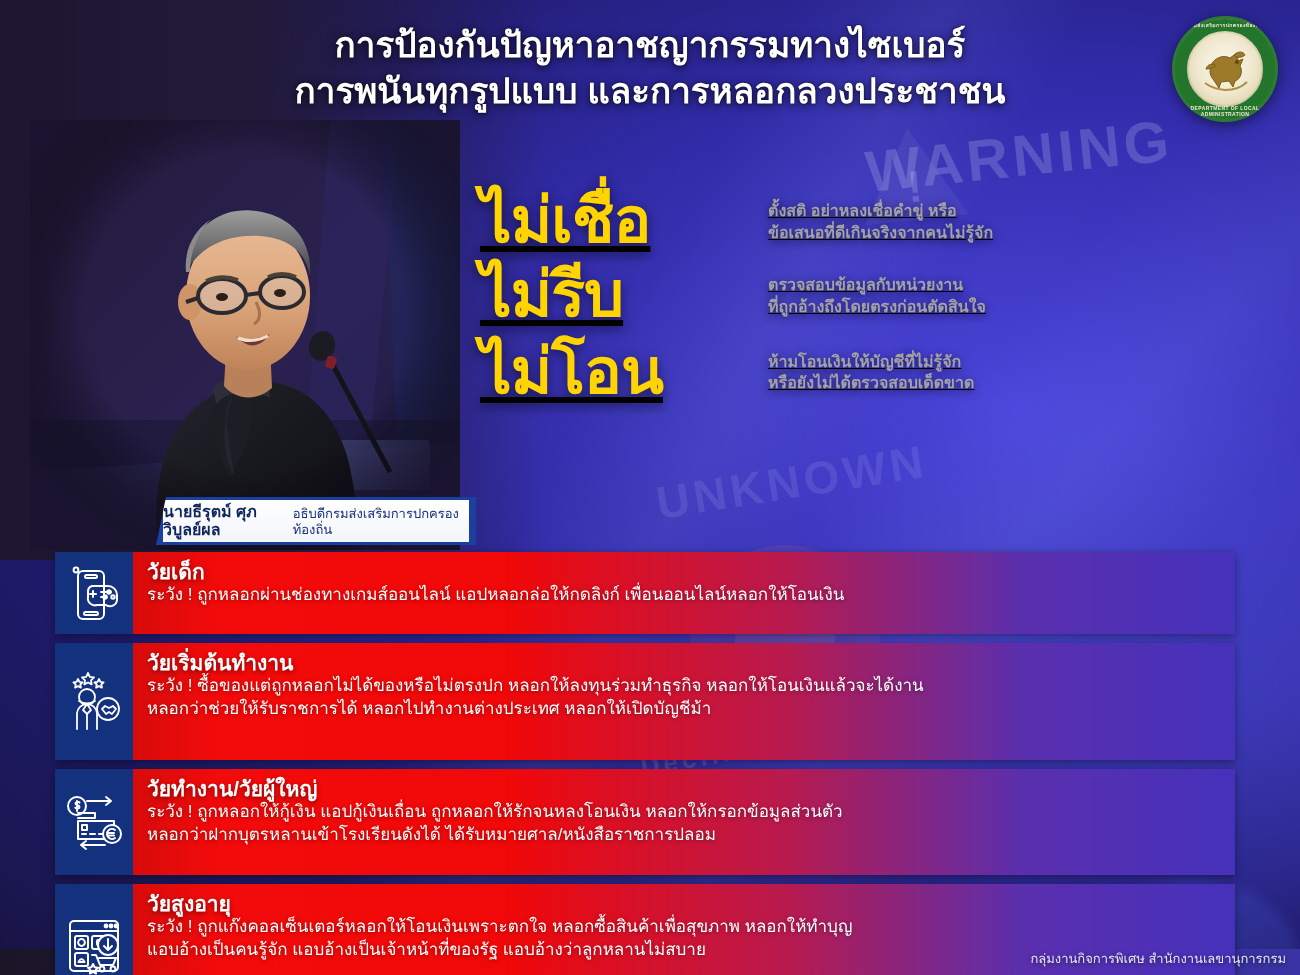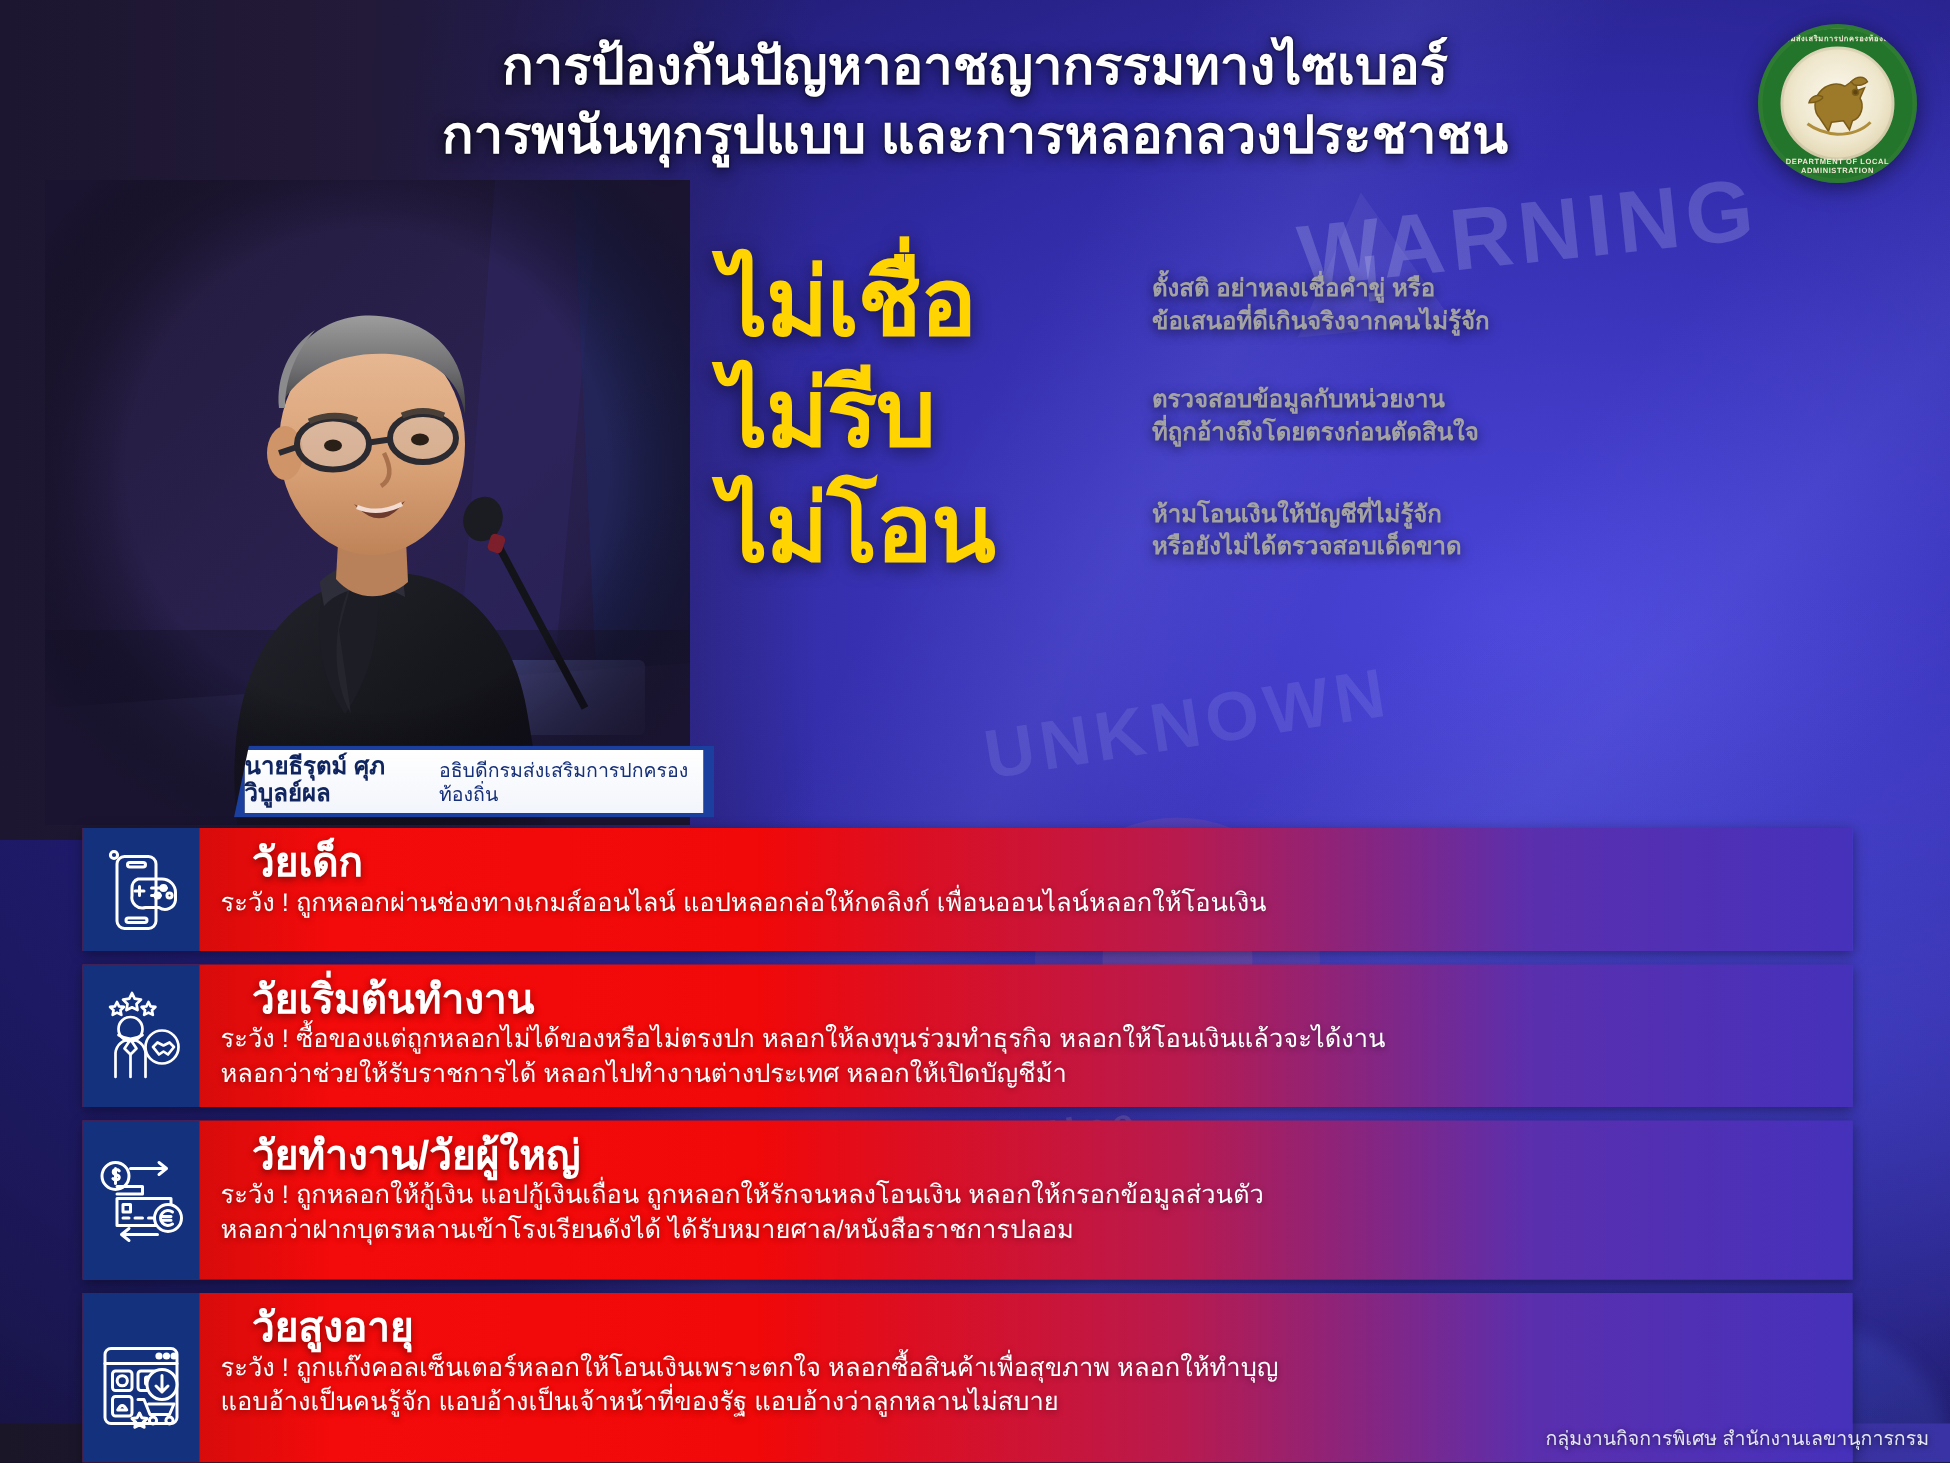--- a/index.html
+++ b/index.html
@@ -72,39 +72,39 @@
     background:linear-gradient(180deg,#ffffff 0%,#f2f5fb 100%);
     border-left:7px solid #1b3f9e;border-right:7px solid #1b3f9e;
     border-top:3px solid #1b3f9e;border-bottom:3px solid #1b3f9e;
     display:flex;flex-direction:row;align-items:center;justify-content:center;
     box-shadow:0 3px 10px rgba(0,0,0,.45);
     clip-path:polygon(10px 0,100% 0,100% 100%,0 100%);}
   .np-name{color:#10255f;font-weight:700;font-size:16px;line-height:1.1;}
   .np-role{color:#16307a;font-weight:400;font-size:13px;line-height:1.2;margin-top:1px;}
 
   
-  .slogans{position:absolute;left:480px;top:170px;width:790px;z-index:6;}
+  .slogans{position:absolute;left:480px;top:188px;width:790px;z-index:6;text-decoration:underline;}
   .slogan-row{display:flex;align-items:flex-start;margin-bottom:10px;}
   .slogan-row:nth-child(2){margin-bottom:12px;}
   .slogan-big{flex:0 0 288px;color:#ffd400;font-weight:700;font-size:63px;line-height:1.02;
     letter-spacing:-1px;text-shadow:0 3px 12px rgba(0,0,0,.55);}
   .slogan-desc{flex:1;color:#a3a3a3;font-weight:700;font-size:16px;line-height:1.36;
     padding-top:12px;text-shadow:0 2px 8px rgba(0,0,0,.6);}
   .slogan-desc span{display:block;white-space:nowrap;}
 
   
   .rows{position:absolute;left:55px;top:552px;width:1180px;z-index:6;}
   .row{position:relative;display:flex;margin-bottom:9px;
     background:linear-gradient(90deg,#c00d0d 0%,#f30a0a 14%,#f10808 38%,#b81a4e 62%,#5a2fae 82%,#4631bb 100%);
     box-shadow:0 2px 8px rgba(0,0,0,.4);}
   .row-icon{flex:0 0 78px;background:#14317e;display:flex;align-items:center;justify-content:center;}
   .row-icon svg{display:block;}
   .row-body{flex:1;padding:7px 12px 8px 14px;}
-  .row-title{color:#ffffff;font-weight:700;font-size:27px;line-height:1.2;
-    text-shadow:0 2px 5px rgba(0,0,0,.45);margin-left:21px;}
+  .row-title{color:#ffffff;font-weight:700;font-size:21px;line-height:1.2;
+    text-shadow:0 2px 5px rgba(0,0,0,.45);}
   .row-line{color:#ffffff;font-weight:400;font-size:17px;line-height:1.34;
     text-shadow:0 1px 4px rgba(0,0,0,.4);white-space:nowrap;}
 
   .footer{position:absolute;right:14px;bottom:6px;z-index:8;color:#e4e6f5;
     font-size:13px;font-weight:400;text-shadow:0 1px 4px rgba(0,0,0,.6);}
   .bottom-strip{position:absolute;left:0;right:0;bottom:0;height:26px;z-index:5;
     background:linear-gradient(90deg,#1b1528 0%,#241d3f 30%,#2f2770 65%,#3a33a5 100%);}
 </style>
 </head>
 <body>
@@ -277,21 +277,21 @@
             <circle cx="37" cy="33" r="1.7"></circle>
           <path d="M33 28 h10 M33 33 h6"></path>
         </svg>
       </div>
       <div class="row-body">
         <div class="row-title">วัยเด็ก</div>
         <div class="row-line">ระวัง ! ถูกหลอกผ่านช่องทางเกมส์ออนไลน์ แอปหลอกล่อให้กดลิงก์ เพื่อนออนไลน์หลอกให้โอนเงิน</div>
       </div>
     </div>
 
-    <div class="row" style="height:95px">
+    <div class="row" style="height:117px">
       <div class="row-icon">
         <svg width="56" height="62" viewBox="0 0 56 62" fill="none" stroke="#fff" stroke-width="1.8" stroke-linejoin="round" stroke-linecap="round">
           <path d="M12 8 l1.4 2.9 3.2.4 -2.3 2.2.6 3.1 -2.9-1.5 -2.9 1.5.6-3.1 -2.3-2.2 3.2-.4z"></path>
           <path d="M22 2 l1.8 3.8 4.2.6 -3 2.9.7 4.1 -3.7-1.9 -3.7 1.9.7-4.1 -3-2.9 4.2-.6z"></path>
           <path d="M33 8 l1.4 2.9 3.2.4 -2.3 2.2.6 3.1 -2.9-1.5 -2.9 1.5.6-3.1 -2.3-2.2 3.2-.4z"></path>
           <circle cx="21" cy="26" r="8"></circle>
           <path d="M13 30 q8 5 16 0"></path>
           <path d="M11 58 v-16 a10 10 0 0 1 10 -9 a10 10 0 0 1 10 9 v16"></path>
           <path d="M21 33 l-4 6 4 4 4-4 -4-6z"></path>
           <path d="M21 43 v15"></path>

